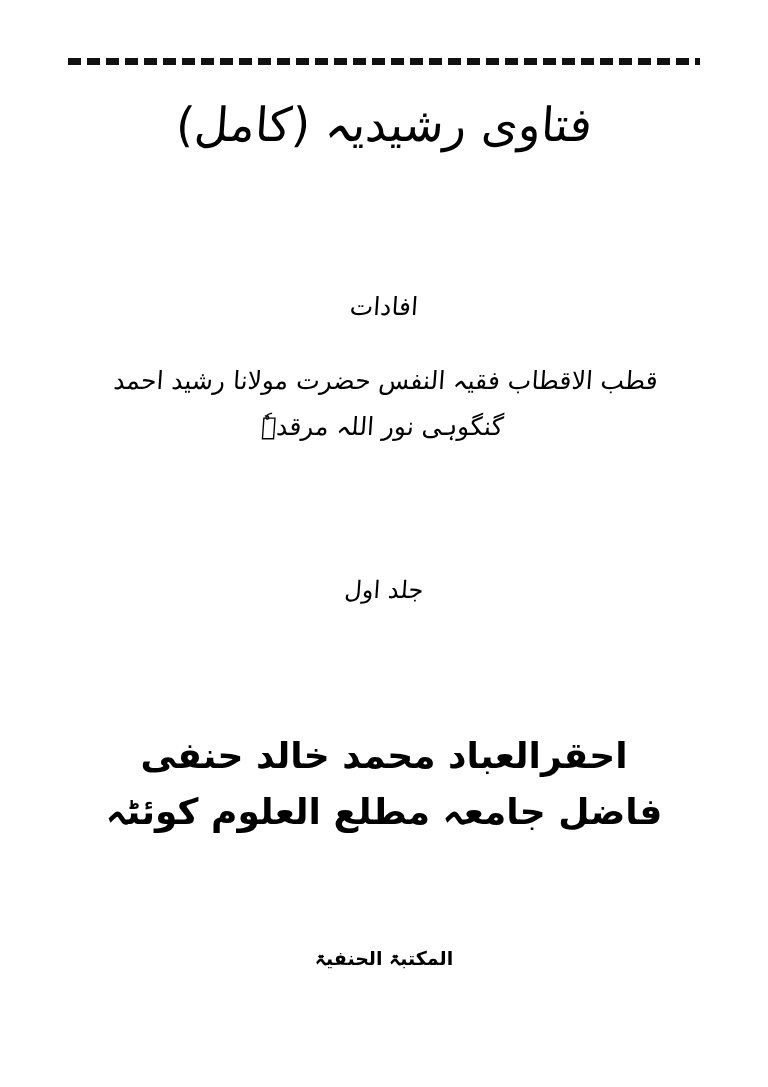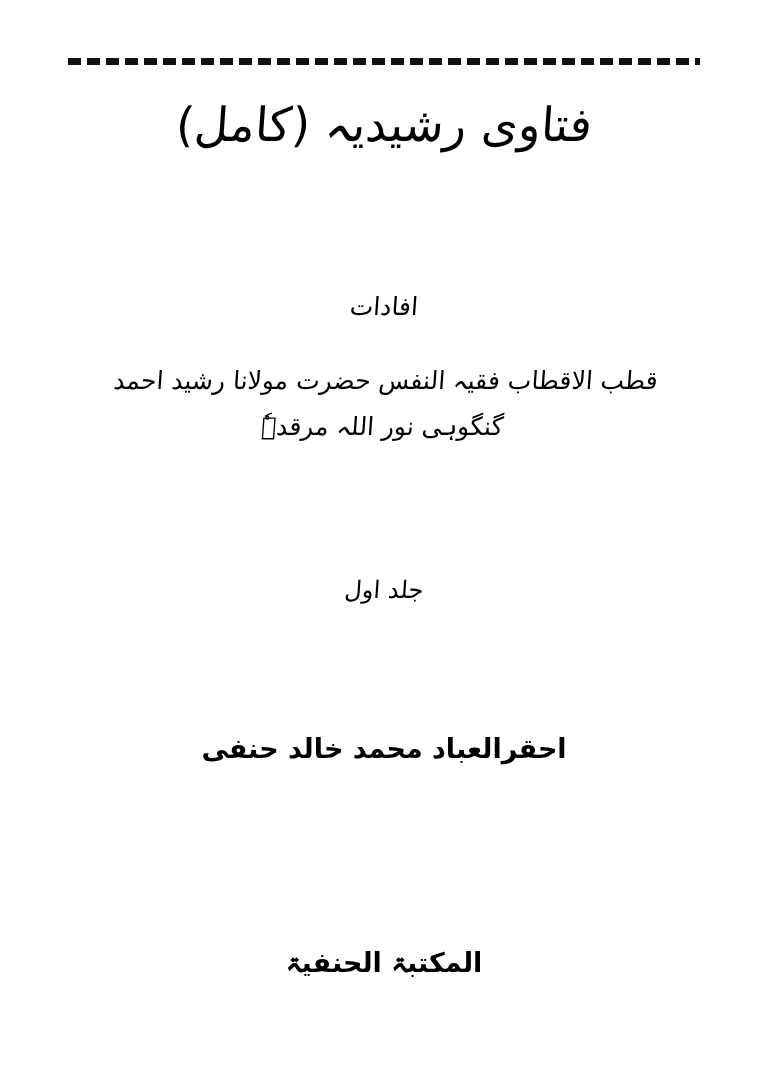--- a/index.html
+++ b/index.html
@@ -87,26 +87,26 @@
   }
 
   .hashiya {
     top: 728px;
     font-size: 26px;
     font-weight: bold;
     line-height: 1.55;
   }
 
   .hashiya .line-main {
-    font-size: 27px;
+    font-size: 36px;
   }
 
   .publisher {
     top: 947px;
-    font-size: 27px;
+    font-size: 19px;
     font-weight: bold;
   }
 
   .spacer-line {
     display: block;
   }
 </style>
 </head>
 <body>
 
@@ -122,18 +122,19 @@
 
     <div class="block author">
       <span class="spacer-line">قطب الاقطاب فقیہ النفس حضرت مولانا رشید احمد</span>
       <span class="spacer-line">گنگوہی نور اللہ مرقدہٗ</span>
     </div>
 
     <div class="block volume">جلد اول</div>
 
     <div class="block hashiya">
       <span class="spacer-line line-main">احقرالعباد محمد خالد حنفی</span>
+      <span class="spacer-line line-main">فاضل جامعہ مطلع العلوم کوئٹہ</span>
     </div>
 
     <div class="block publisher">المکتبۃ الحنفیۃ</div>
 
   </div>
 </div>
 
 </body></html>

